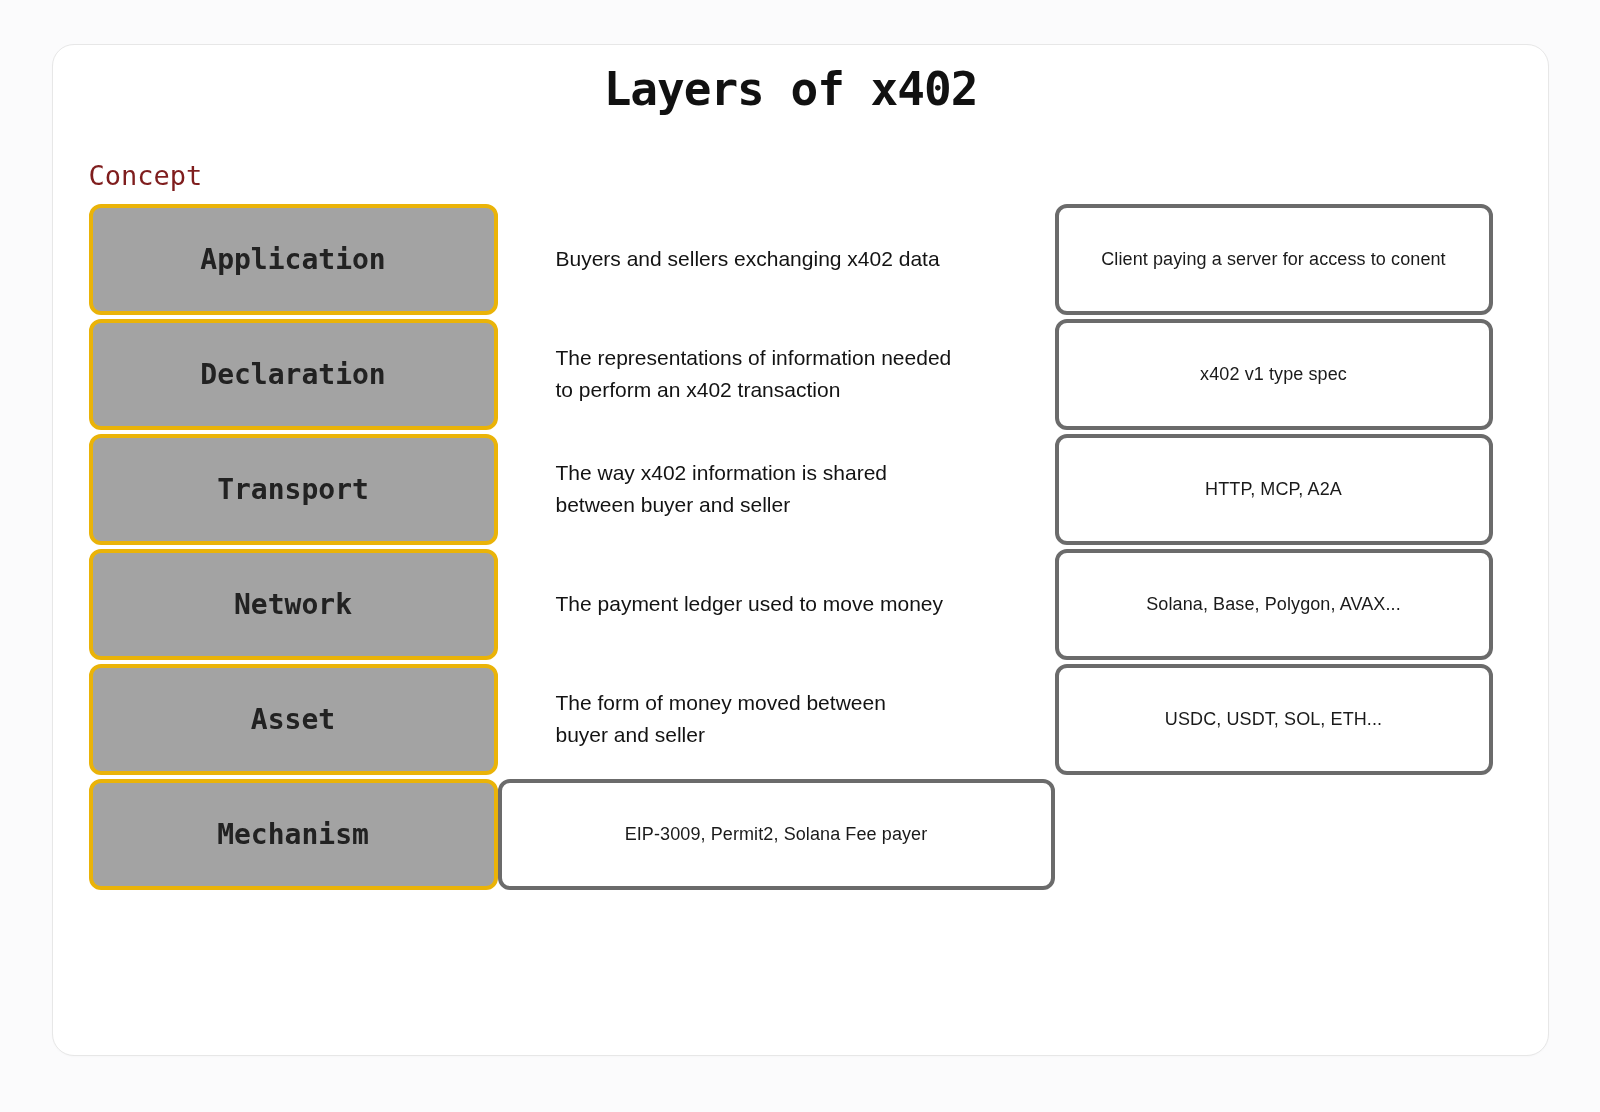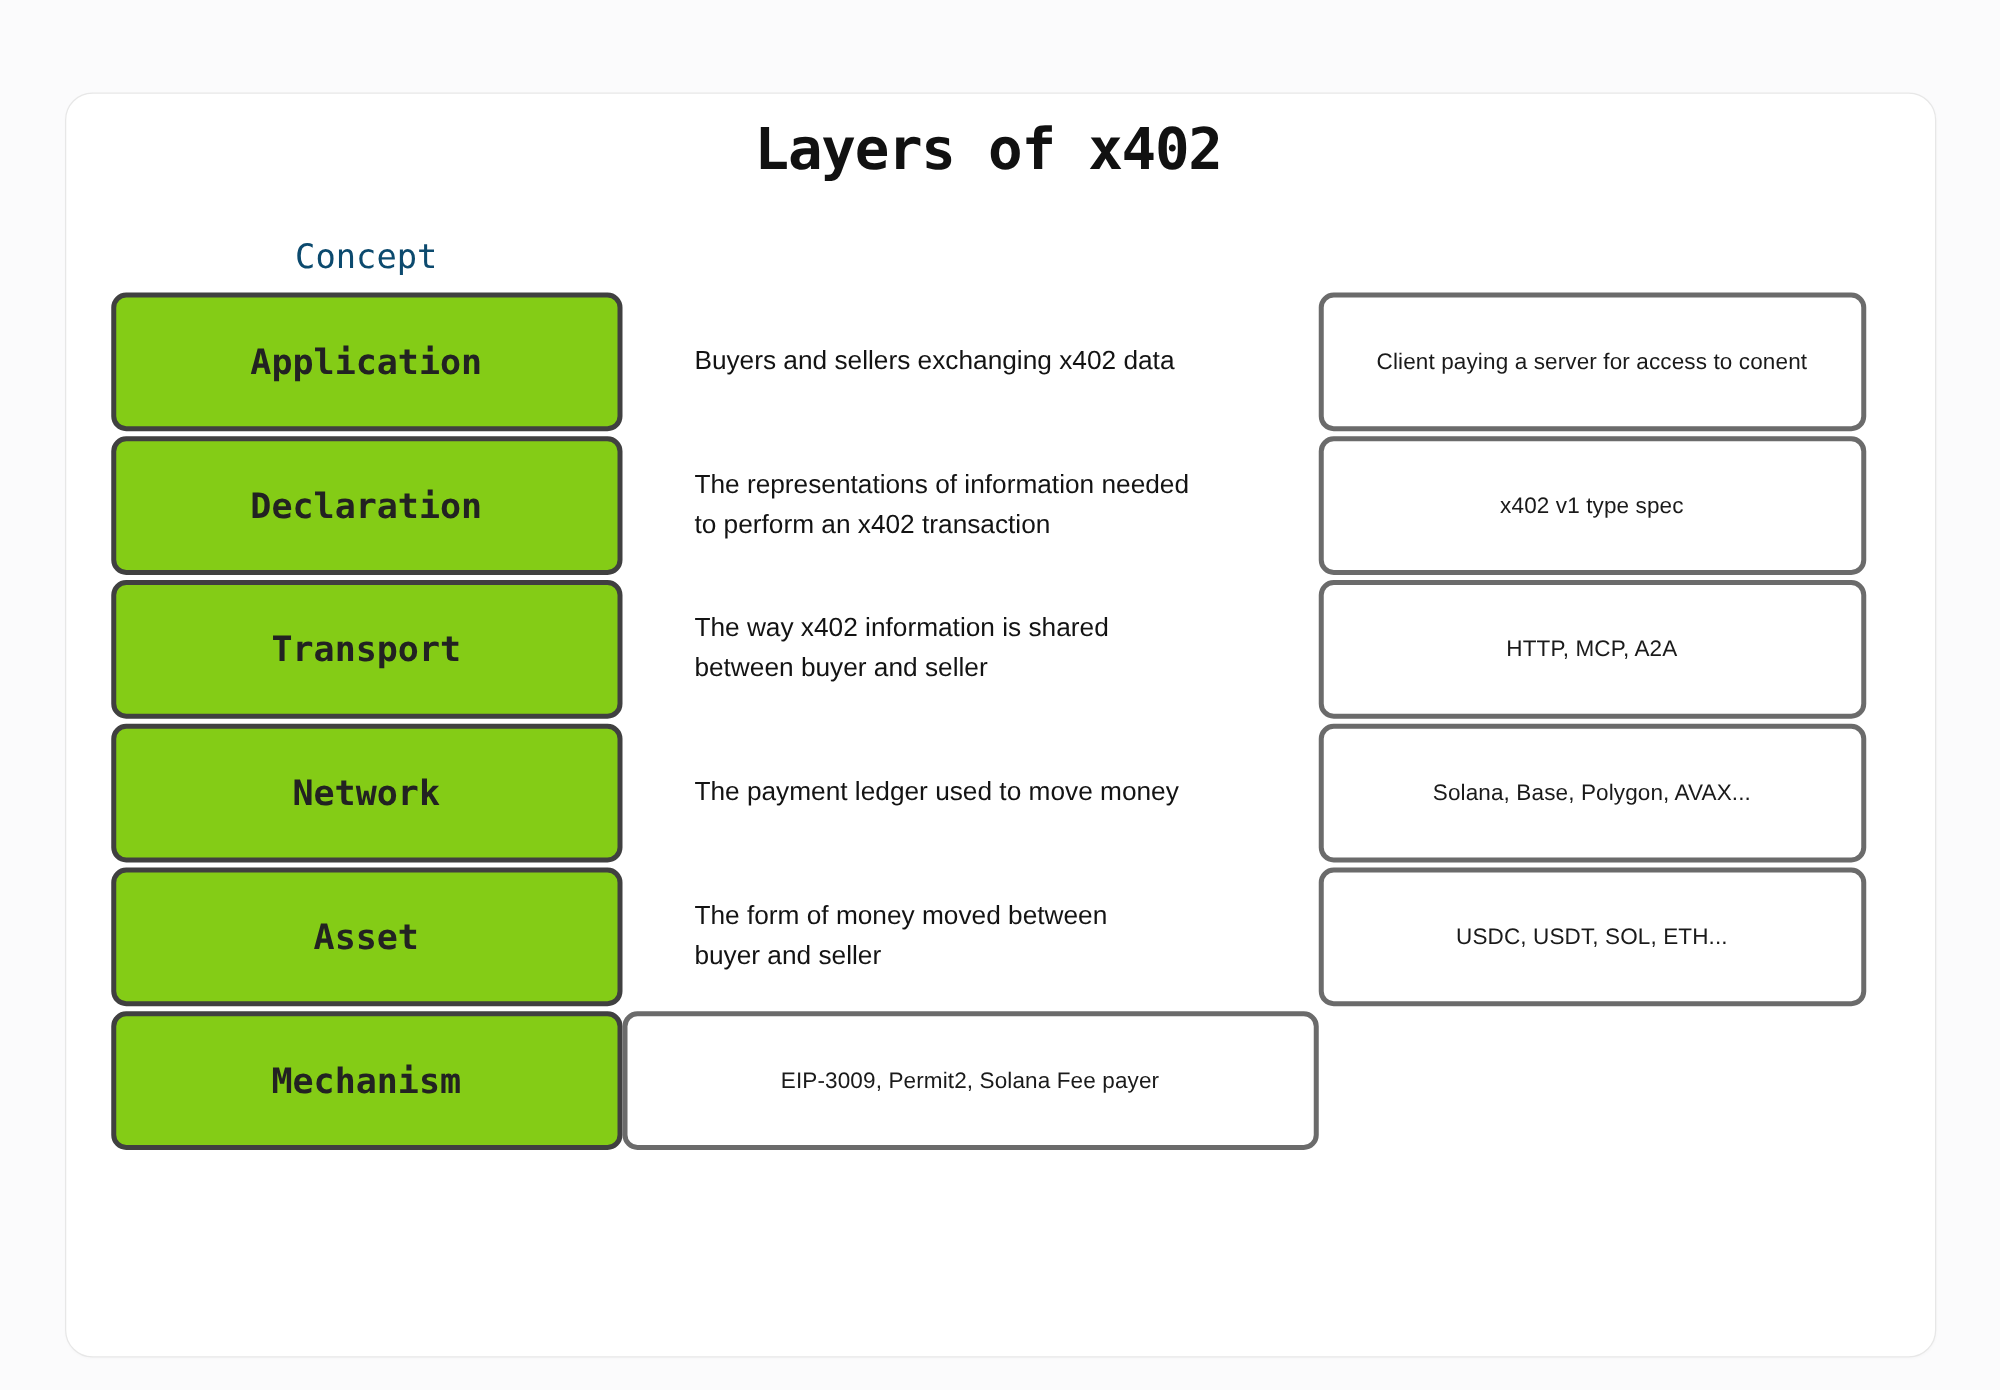--- a/index.html
+++ b/index.html
@@ -4,21 +4,21 @@
 <style>
   * { margin: 0; padding: 0; box-sizing: border-box; }
   html, body {
     width: 1600px; height: 1112px;
     background: #fbfbfc;
     font-family: "Liberation Sans", sans-serif;
     overflow: hidden;
   }
   .card {
     width: 1497px; height: 1012px;
-    margin: 74px auto 0;
+    margin: 44px auto 0;
     background: #ffffff;
     border: 1px solid #e7e7e7;
     border-radius: 22px;
     box-shadow: 0 1px 2px rgba(0,0,0,0.02);
     padding: 18px 55px 0 36px;
   }
   .page-title {
     font-family: "DejaVu Sans Mono", monospace;
     font-weight: 700;
     font-size: 46px;
@@ -30,29 +30,28 @@
   .grid {
     display: grid;
     grid-template-columns: 409px 1fr 438px;
     align-items: center;
   }
   .header-row { margin-top: 44px; }
   .col-header {
     font-family: "DejaVu Sans Mono", monospace;
     font-size: 27px;
     font-weight: 400;
-    color: #0c4a6e;
-    text-align: center;
+    color: #7f1d1d;
   }
   .rows { margin-top: 13px; display: flex; flex-direction: column; gap: 4px; }
   .row { height: 111px; }
   .concept-box {
     height: 111px;
-    background: #84cc16;
-    border: 4px solid #404040;
+    background: #a3a3a3;
+    border: 4px solid #eab308;
     border-radius: 12px;
     display: flex; align-items: center; justify-content: center;
   }
   .concept-label {
     font-family: "DejaVu Sans Mono", monospace;
     font-weight: 700;
     font-size: 28px;
     color: #222222;
   }
   .desc {

